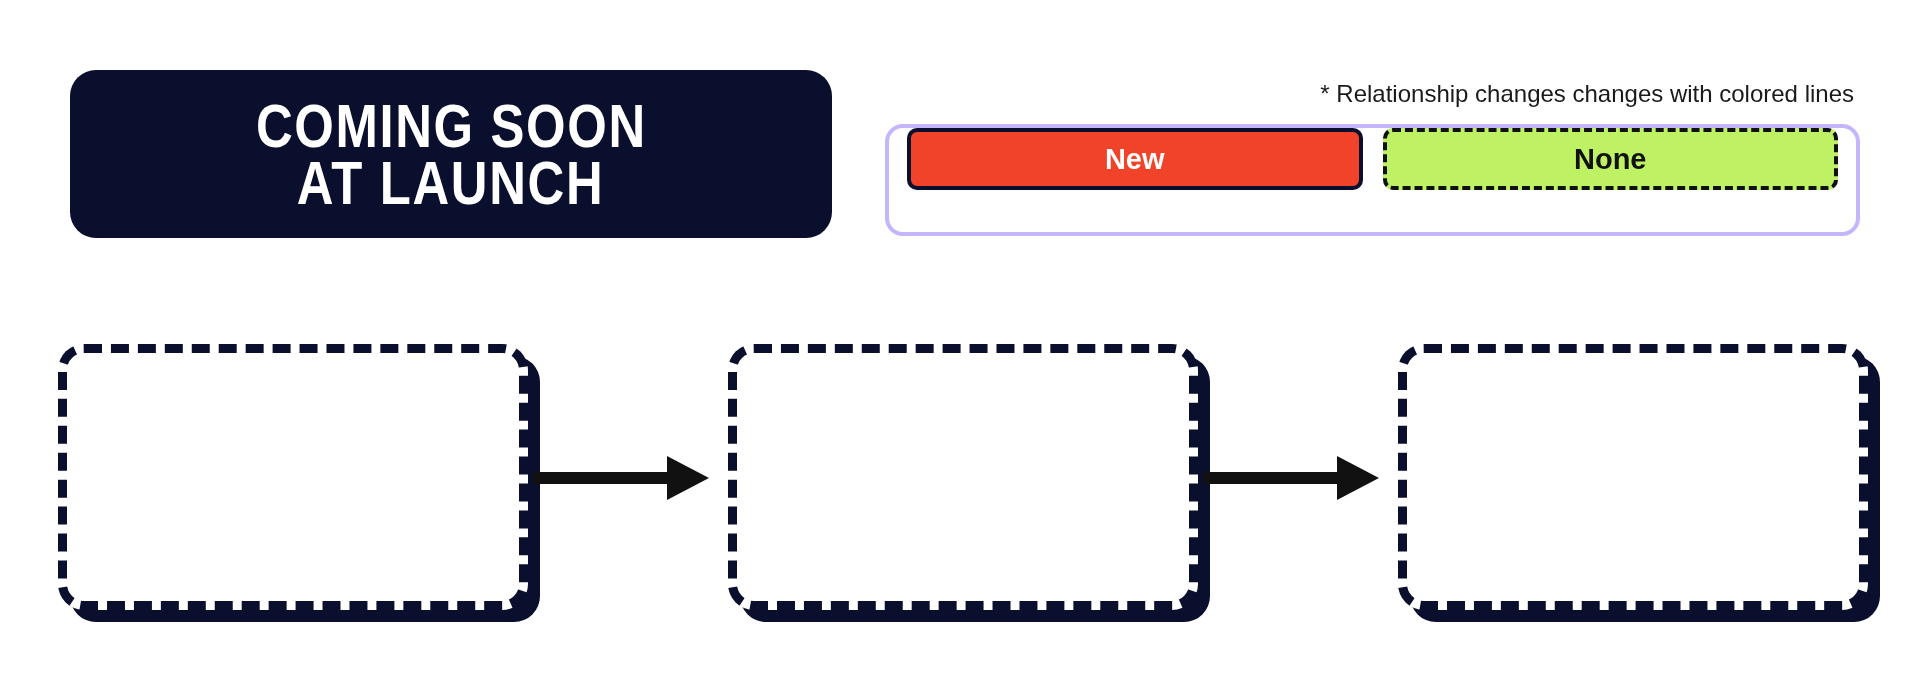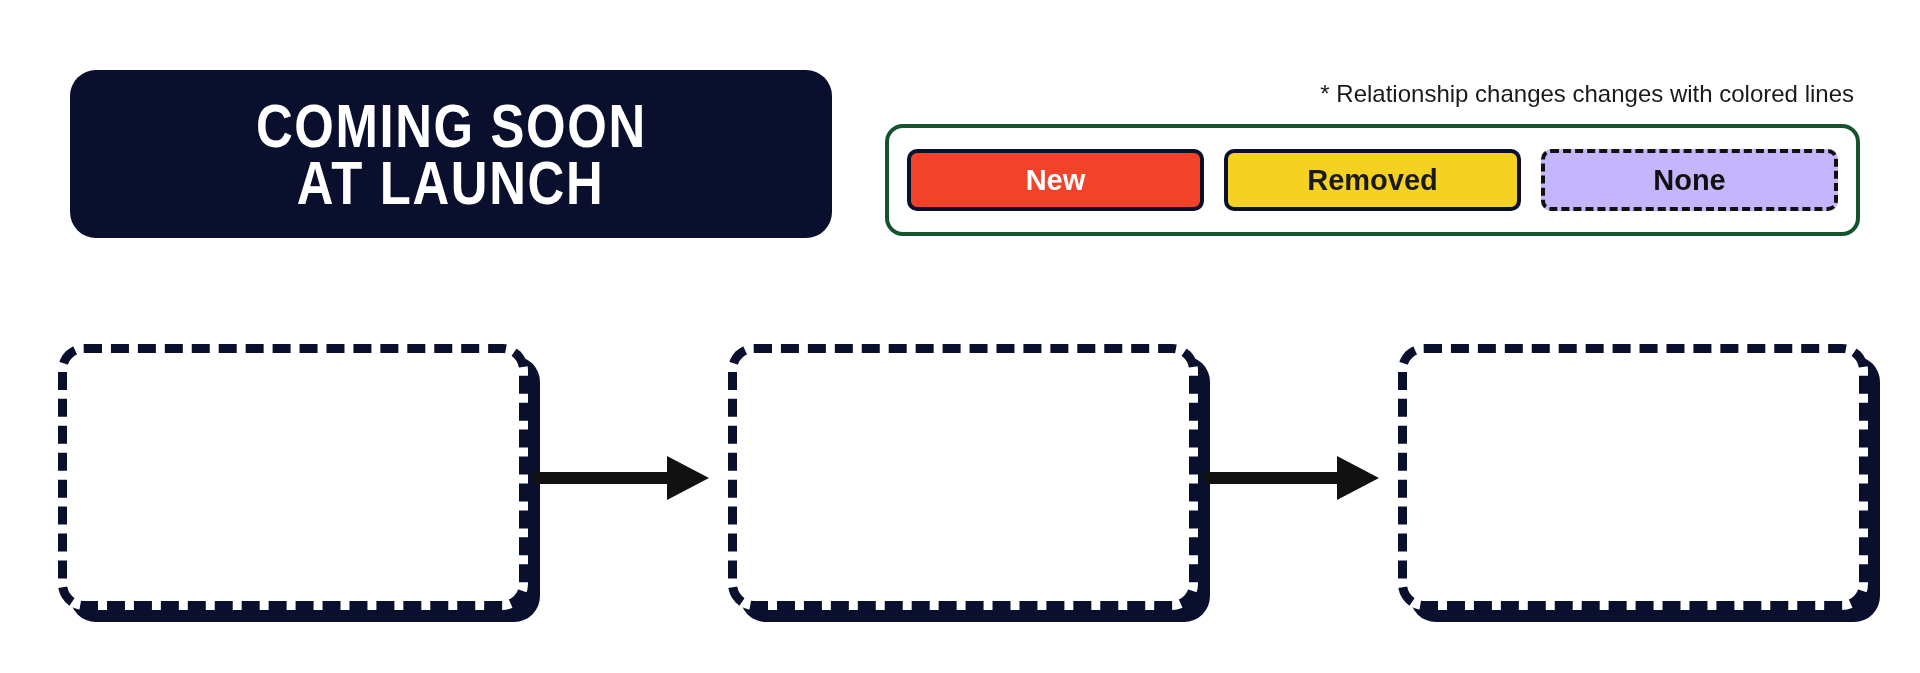--- a/index.html
+++ b/index.html
@@ -66,44 +66,44 @@
     z-index: 3;
     line-height: 1.1;
   }
   #legend-box {
     position: absolute;
     left: 0px;
     top: 62px;
     right: 0px;
     height: 112px;
     background: #ffffff;
-    border: 4px solid #14532d;
+    border: 4px solid #c4b5fd;
     border-radius: 18px;
     display: flex;
-    align-items: center;
+    align-items: flex-start;
     gap: 20px;
     padding: 0 18px;
     z-index: 2;
   }
   .chip {
     flex: 1 1 0;
     height: 62px;
     border: 4px solid #0b0f2e;
     border-radius: 10px;
     display: flex;
     align-items: center;
     justify-content: center;
     font-size: 29px;
     font-weight: 700;
     white-space: nowrap;
   }
   .chip-new      { background: #f0432a; color: #ffffff; }
   .chip-unch     { background: #4b8bf5; color: #ffffff; }
   .chip-removed  { background: #f5d222; color: #1a1a1a; }
-  .chip-none     { background: #c4b5fd; color: #111111;
+  .chip-none     { background: #bef264; color: #111111;
                    border: 4px dashed #111111; }
 
   #legend-note {
     position: absolute;
     right: 6px;
     top: 18px;
     font-size: 24px;
     color: #1a1a1a;
     white-space: nowrap;
   }
@@ -164,21 +164,20 @@
     <div class="banner-line">AT LAUNCH</div>
   </div>
 
   <div id="legend-wrap">
 
     <div id="legend-note">* Relationship changes changes with colored lines</div>
 
 
     <div id="legend-box">
       <div class="chip chip-new">New</div>
-      <div class="chip chip-removed">Removed</div>
       <div class="chip chip-none">None</div>
     </div>
   </div>
 
   <div id="flow">
 
     <div class="node" id="node-0"></div>
 
     <div class="arrow" id="arrow-0">
       <div class="arrow-line"></div>

